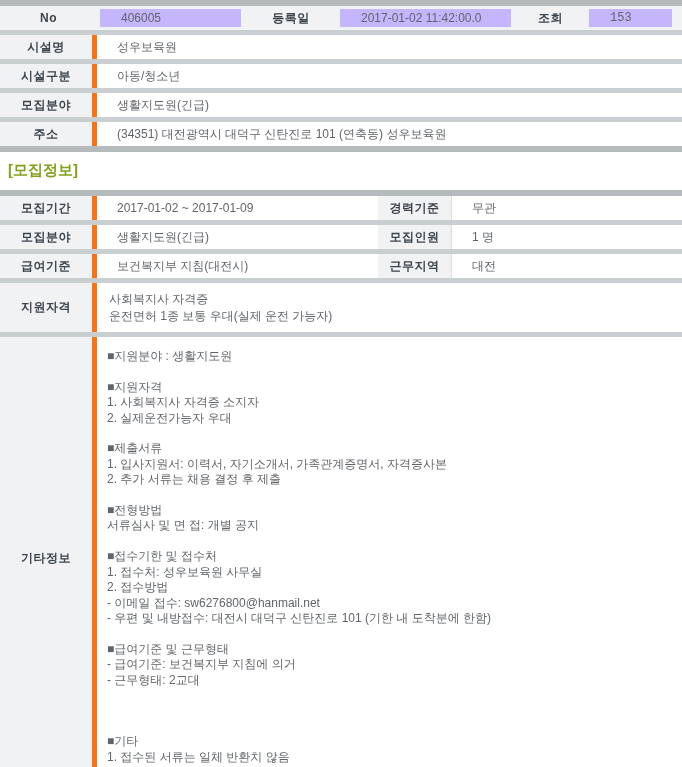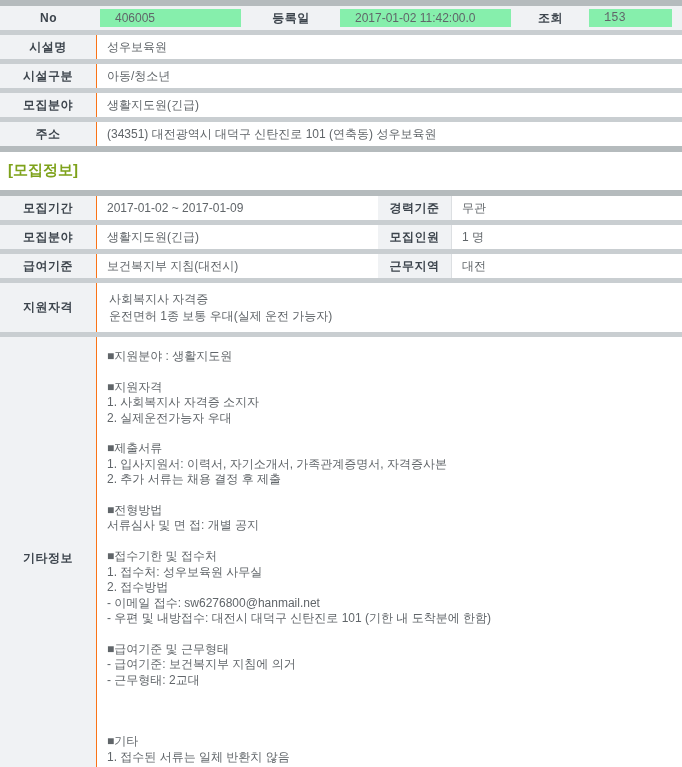--- a/index.html
+++ b/index.html
@@ -15,32 +15,32 @@
   .row { display:grid; background:#f0f2f4; }
   .h24 { height:24px; }
   .r-six  { grid-template-columns:97px 148px 92px 178px 71px 96px; }
   .r-two  { grid-template-columns:97px 585px; }
   .r-four { grid-template-columns:97px 281px 74px 230px; }
   .r-qual { grid-template-columns:97px 585px; height:49px; }
   .r-etc  { grid-template-columns:97px 585px; height:431px; }
   .lbl {
     display:flex; align-items:center; justify-content:center;
     font-weight:bold; color:#3c444c; background:#f0f2f4;
-    border-right:1px solid #f97316; letter-spacing:0.5px;
+    border-right:5px solid #f97316; letter-spacing:0.5px;
   }
   .lbl.plain { border-right:none;text-align:center; }
   .val {
     background:#ffffff; display:flex; align-items:center;
-    padding-left:10px; color:#606569;
+    padding-left:20px; color:#606569;
   }
   .boxwrap { padding:3px 4px 3px 3px; display:flex; }
   .boxwrap.last { padding:3px 10px 3px 3px;font-family:Liberation Mono, monospace; }
   .valbox {
-    background:#86efac; flex:1; display:flex; align-items:center;
-    padding-left:15px; color:#606569;
+    background:#c4b5fd; flex:1; display:flex; align-items:center;
+    padding-left:21px; color:#606569;
   }
   .section-title {
     margin:10px 0 12px 8px; height:16px; line-height:16px;
     font-size:15px; font-weight:bold; color:#7ea21b;
   }
   .lbl-mid { display:flex; align-items:center; justify-content:center;
     font-weight:bold; color:#3c444c; background:#f0f2f4;
     border-right:1px solid #dcdfe2; letter-spacing:0.5px; }
   .val-multi {
     background:#ffffff; display:flex; flex-direction:column; justify-content:center;

